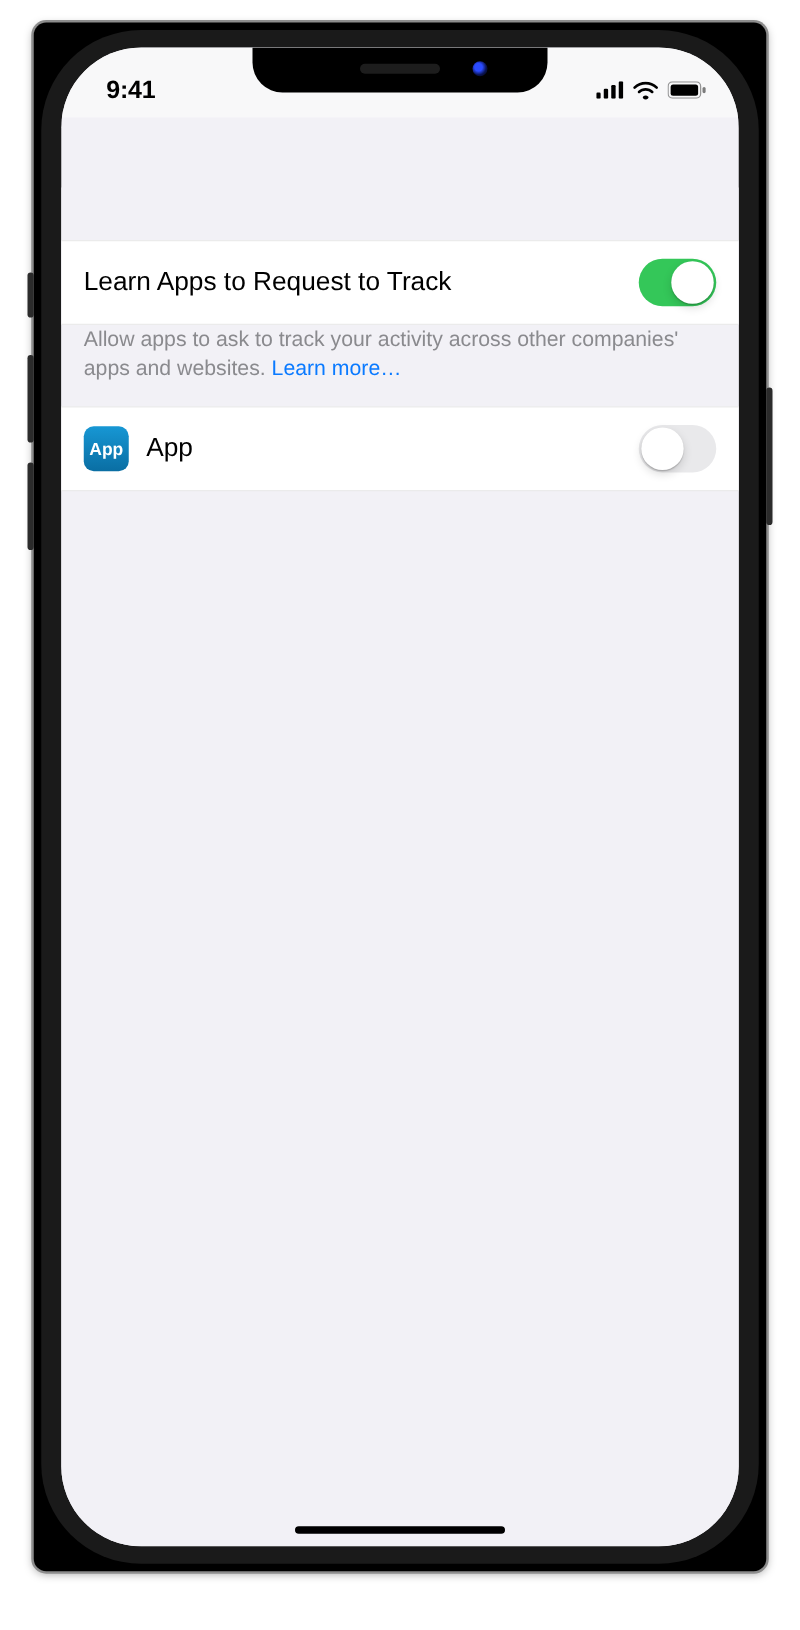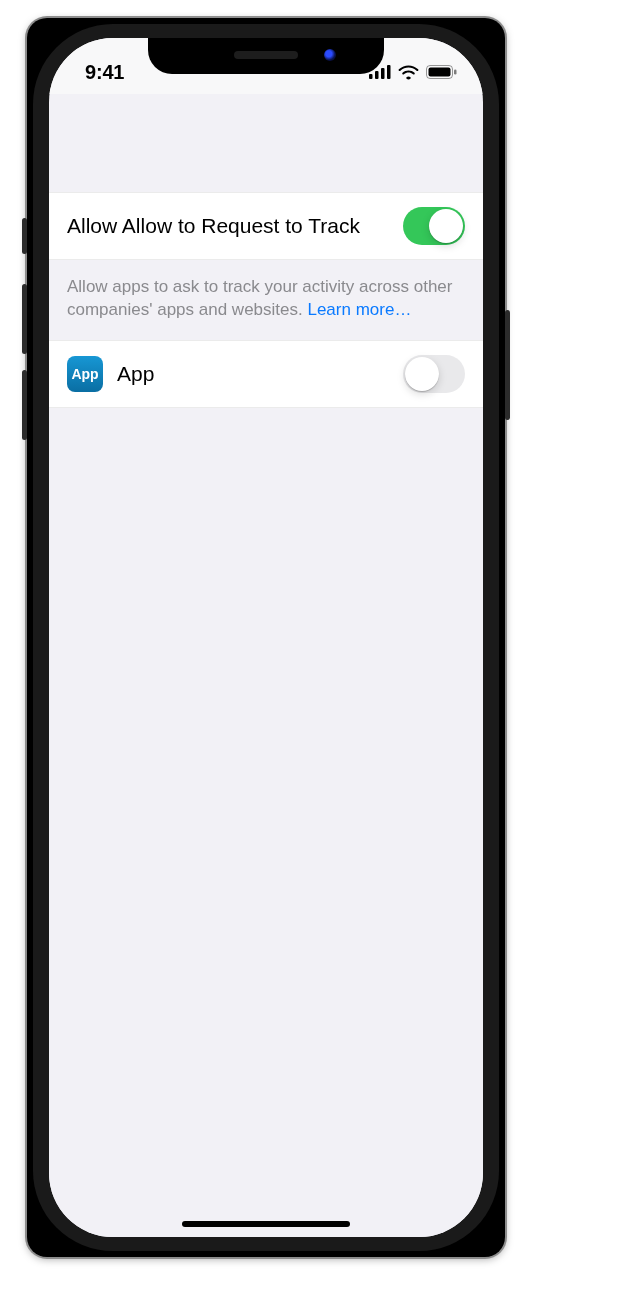--- a/index.html
+++ b/index.html
@@ -18,23 +18,23 @@
       position: relative;
       width: 640px;
       height: 1304px;
       background: #fff;
     }
     
     .phone {
       position: absolute;
       left: 27px;
       top: 18px;
-      width: 478px;
+      width: 586px;
       height: 1239px;
-      border-radius: 20px;
+      border-radius: 10px;
       background: #000;
       box-shadow: 0 0 0 2px #8d8d8d, 0 2px 8px rgba(0,0,0,.35);
     }
     .phone-inner {
       position: absolute;
       inset: 6px;
       border-radius: 80px;
       background: #1a1a1a;
     }
     .screen {
@@ -171,21 +171,21 @@
       align-items: center;
       border-top: 1px solid rgba(0,0,0,.08);
       border-bottom: 1px solid rgba(0,0,0,.08);
     }
     .row-label {
       flex: 1;
       font-size: 21px;
       color: #000;
     }
     .footer-text {
-      padding: 16px 18px 18px 18px;
+      padding: 1px 18px 18px 18px;
       font-size: 17px;
       line-height: 1.35;
       color: #8a8a8e;
     }
     .footer-text a {
       color: #0a7aff;
       text-decoration: none;
     }
 
     
@@ -284,21 +284,21 @@
             </svg>
           </span>
         </div>
       </div>
 
 
       <div class="content">
         <div class="group-gap"></div>
 
         <div class="row">
-          <div class="row-label">Allow Allow to Request to Track</div>
+          <div class="row-label">Learn Apps to Request to Track</div>
           <div id="toggle-allow" class="toggle on">
             <div class="knob"></div>
           </div>
         </div>
 
         <div class="footer-text">
           <span>Allow apps to ask to track your activity across other companies' apps and websites. </span><a href="#">Learn more…</a>
         </div>
 
         <div class="row">

